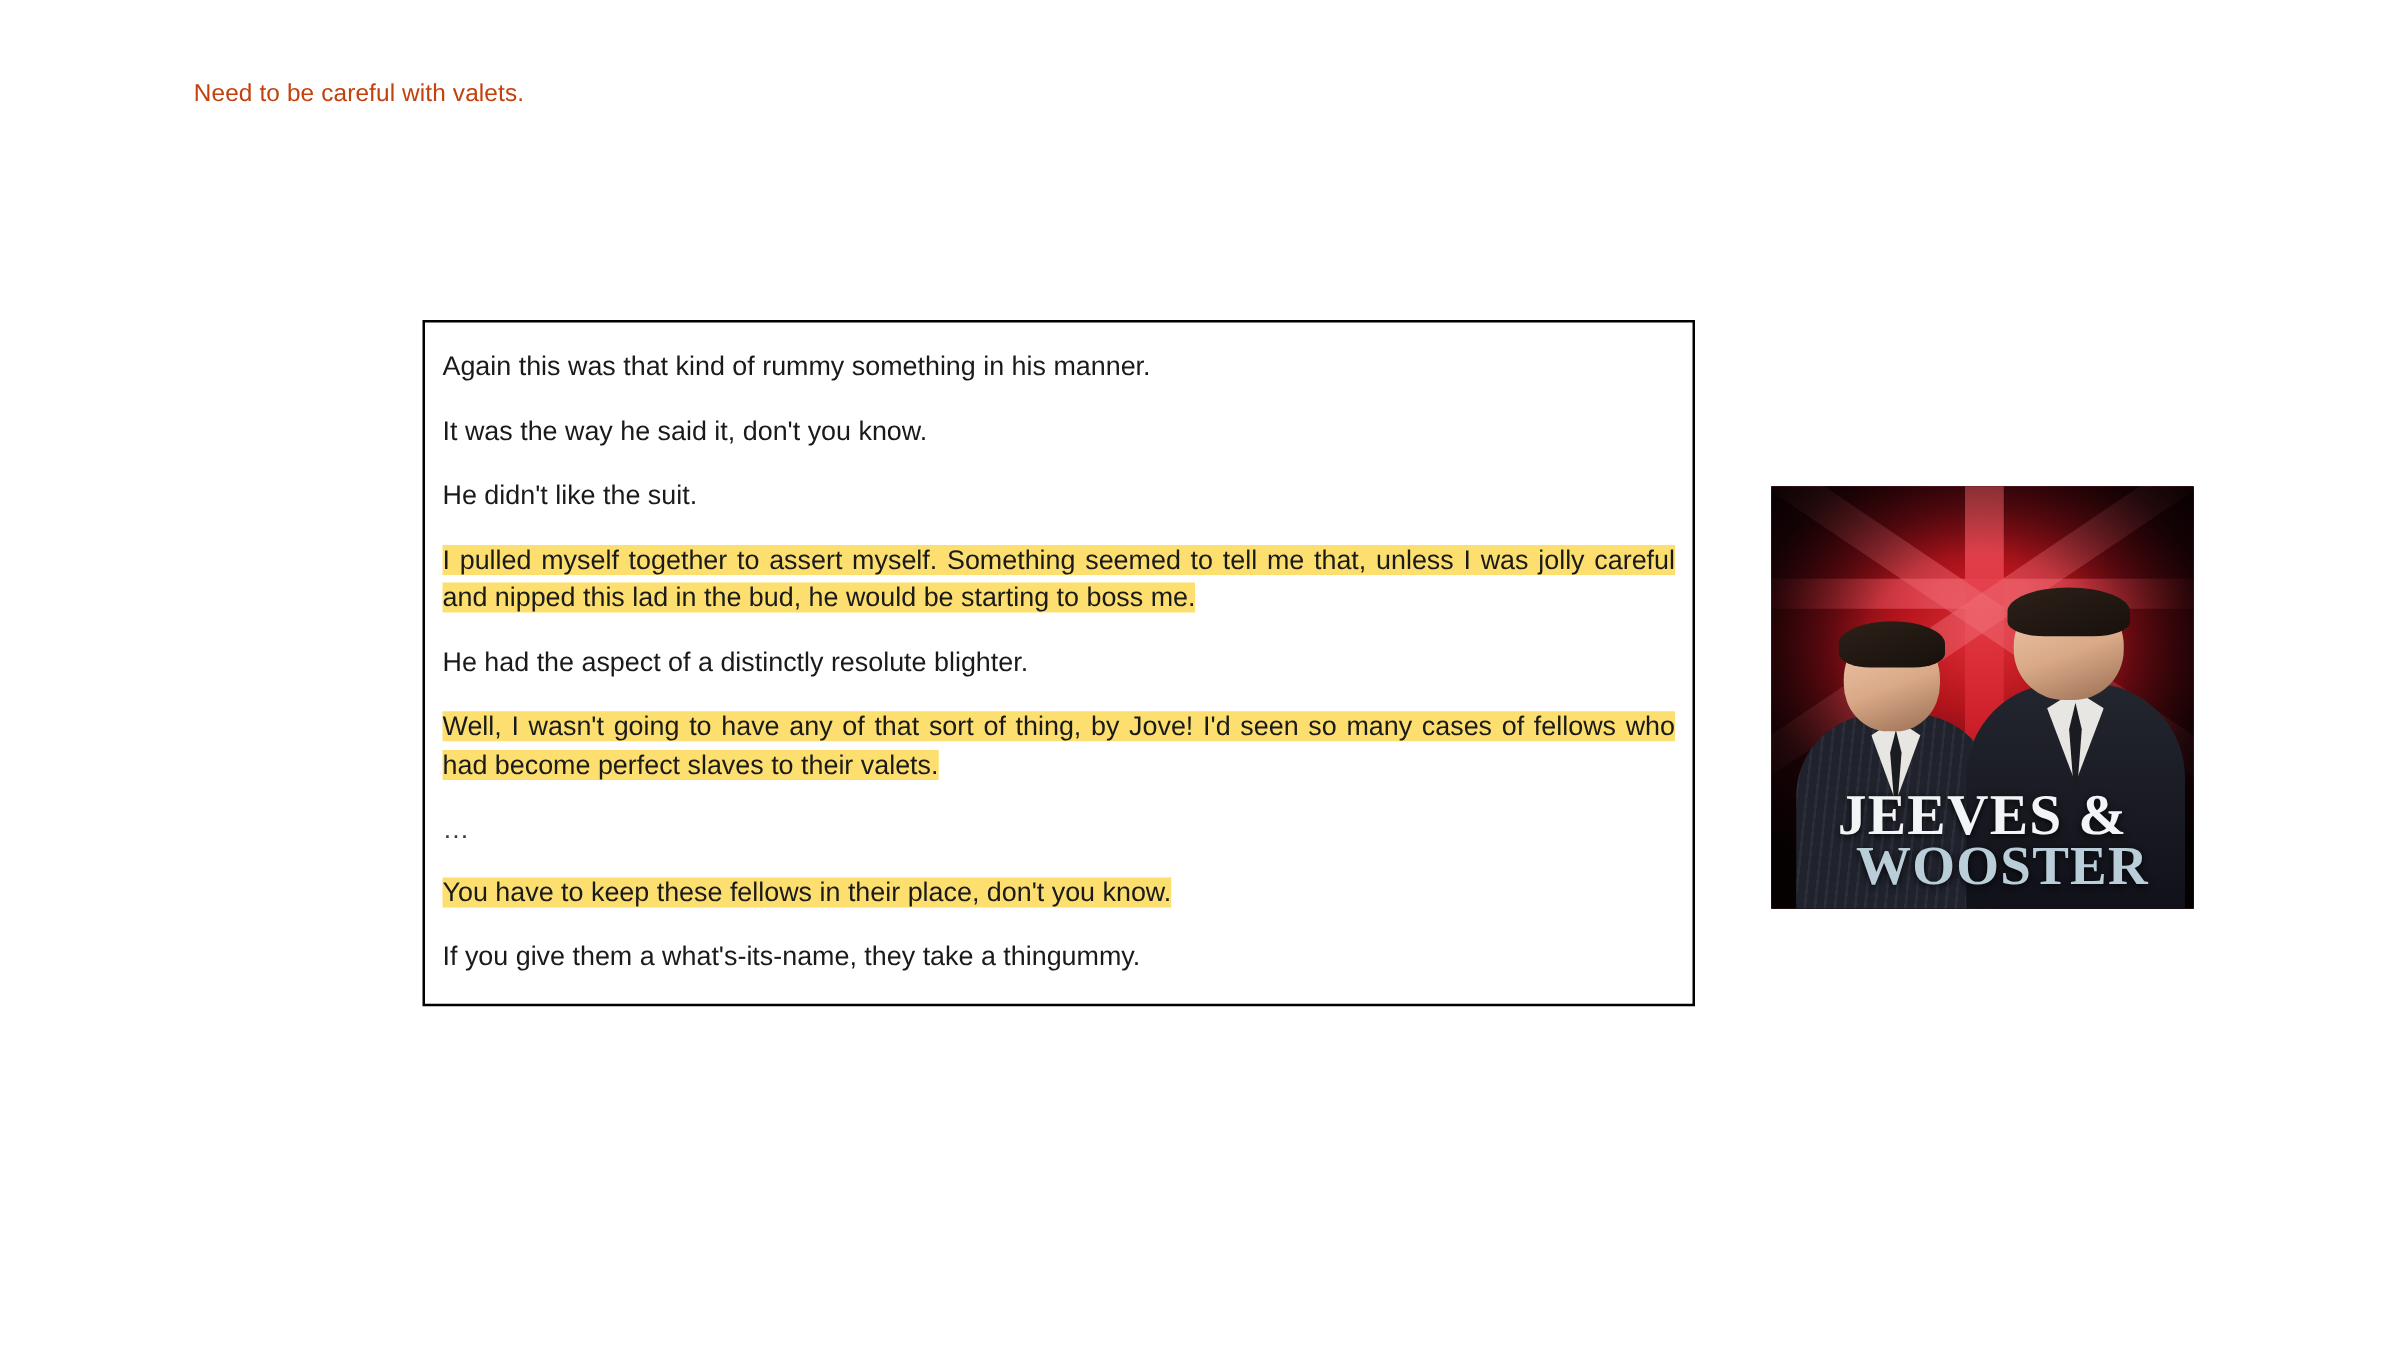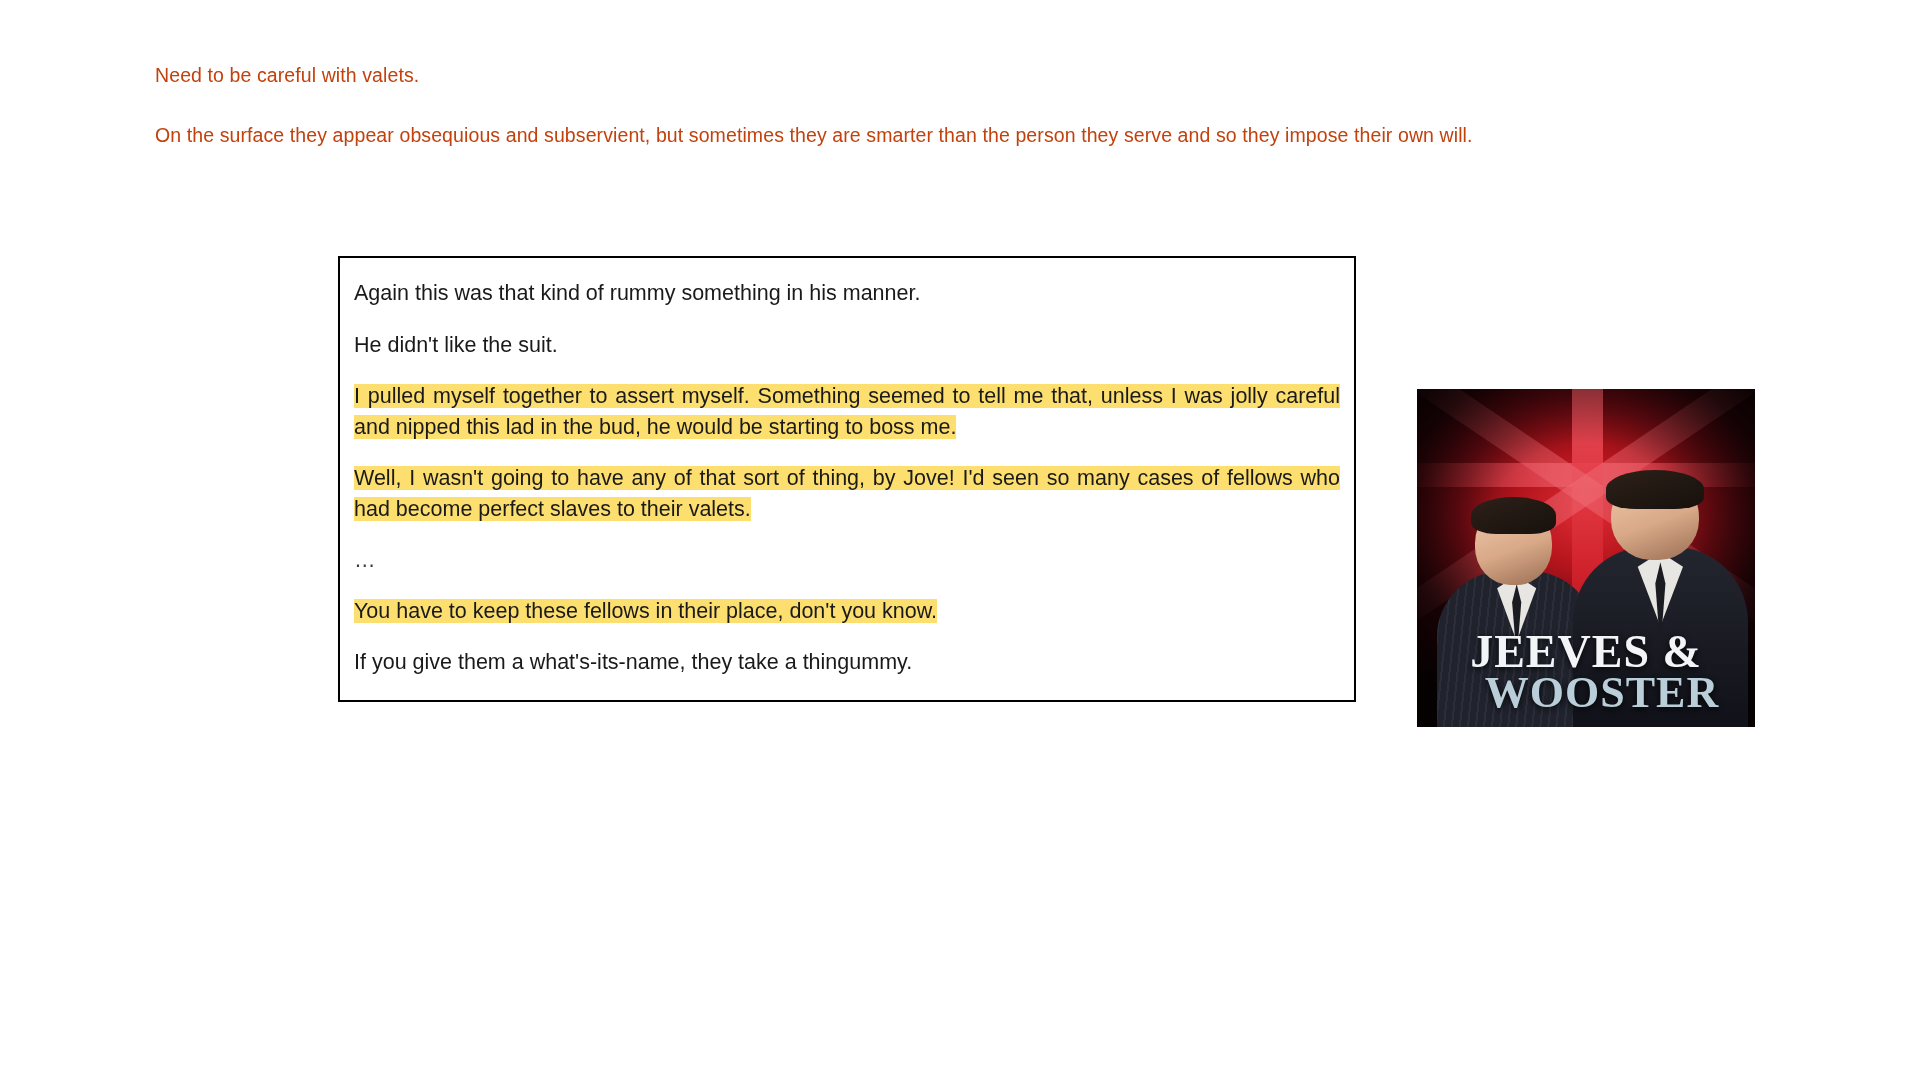--- a/index.html
+++ b/index.html
@@ -184,27 +184,28 @@
     font-weight: 700;
     color: #b9ced8;
     margin-left: 32px;
   }
 </style>
 </head>
 <body>
 
 <div class="intro">
   <p>Need to be careful with valets.</p>
-  <p>On the surface they appear obsequious and subservient, but sometimes they are smarter than the person they serve and so they impose their own will.</p>
 </div>
 
 <div class="quote-box">
   <p class="quote-line"><span>Again this was that kind of rummy something in his manner.</span></p>
+  <p class="quote-line"><span>It was the way he said it, don't you know.</span></p>
   <p class="quote-line"><span>He didn't like the suit.</span></p>
   <p class="quote-line"><span class="hl">I pulled myself together to assert myself. Something seemed to tell me that, unless I was jolly careful and nipped this lad in the bud, he would be starting to boss me.</span></p>
+  <p class="quote-line"><span>He had the aspect of a distinctly resolute blighter.</span></p>
   <p class="quote-line"><span class="hl">Well, I wasn't going to have any of that sort of thing, by Jove! I'd seen so many cases of fellows who had become perfect slaves to their valets.</span></p>
   <p class="quote-line ellipsis">…</p>
   <p class="quote-line"><span class="hl">You have to keep these fellows in their place, don't you know.</span></p>
   <p class="quote-line"><span>If you give them a what's-its-name, they take a thingummy.</span></p>
 </div>
 
 <div class="poster">
   <div class="bg"></div>
   <div class="flagh"></div>
   <div class="flagv"></div>

